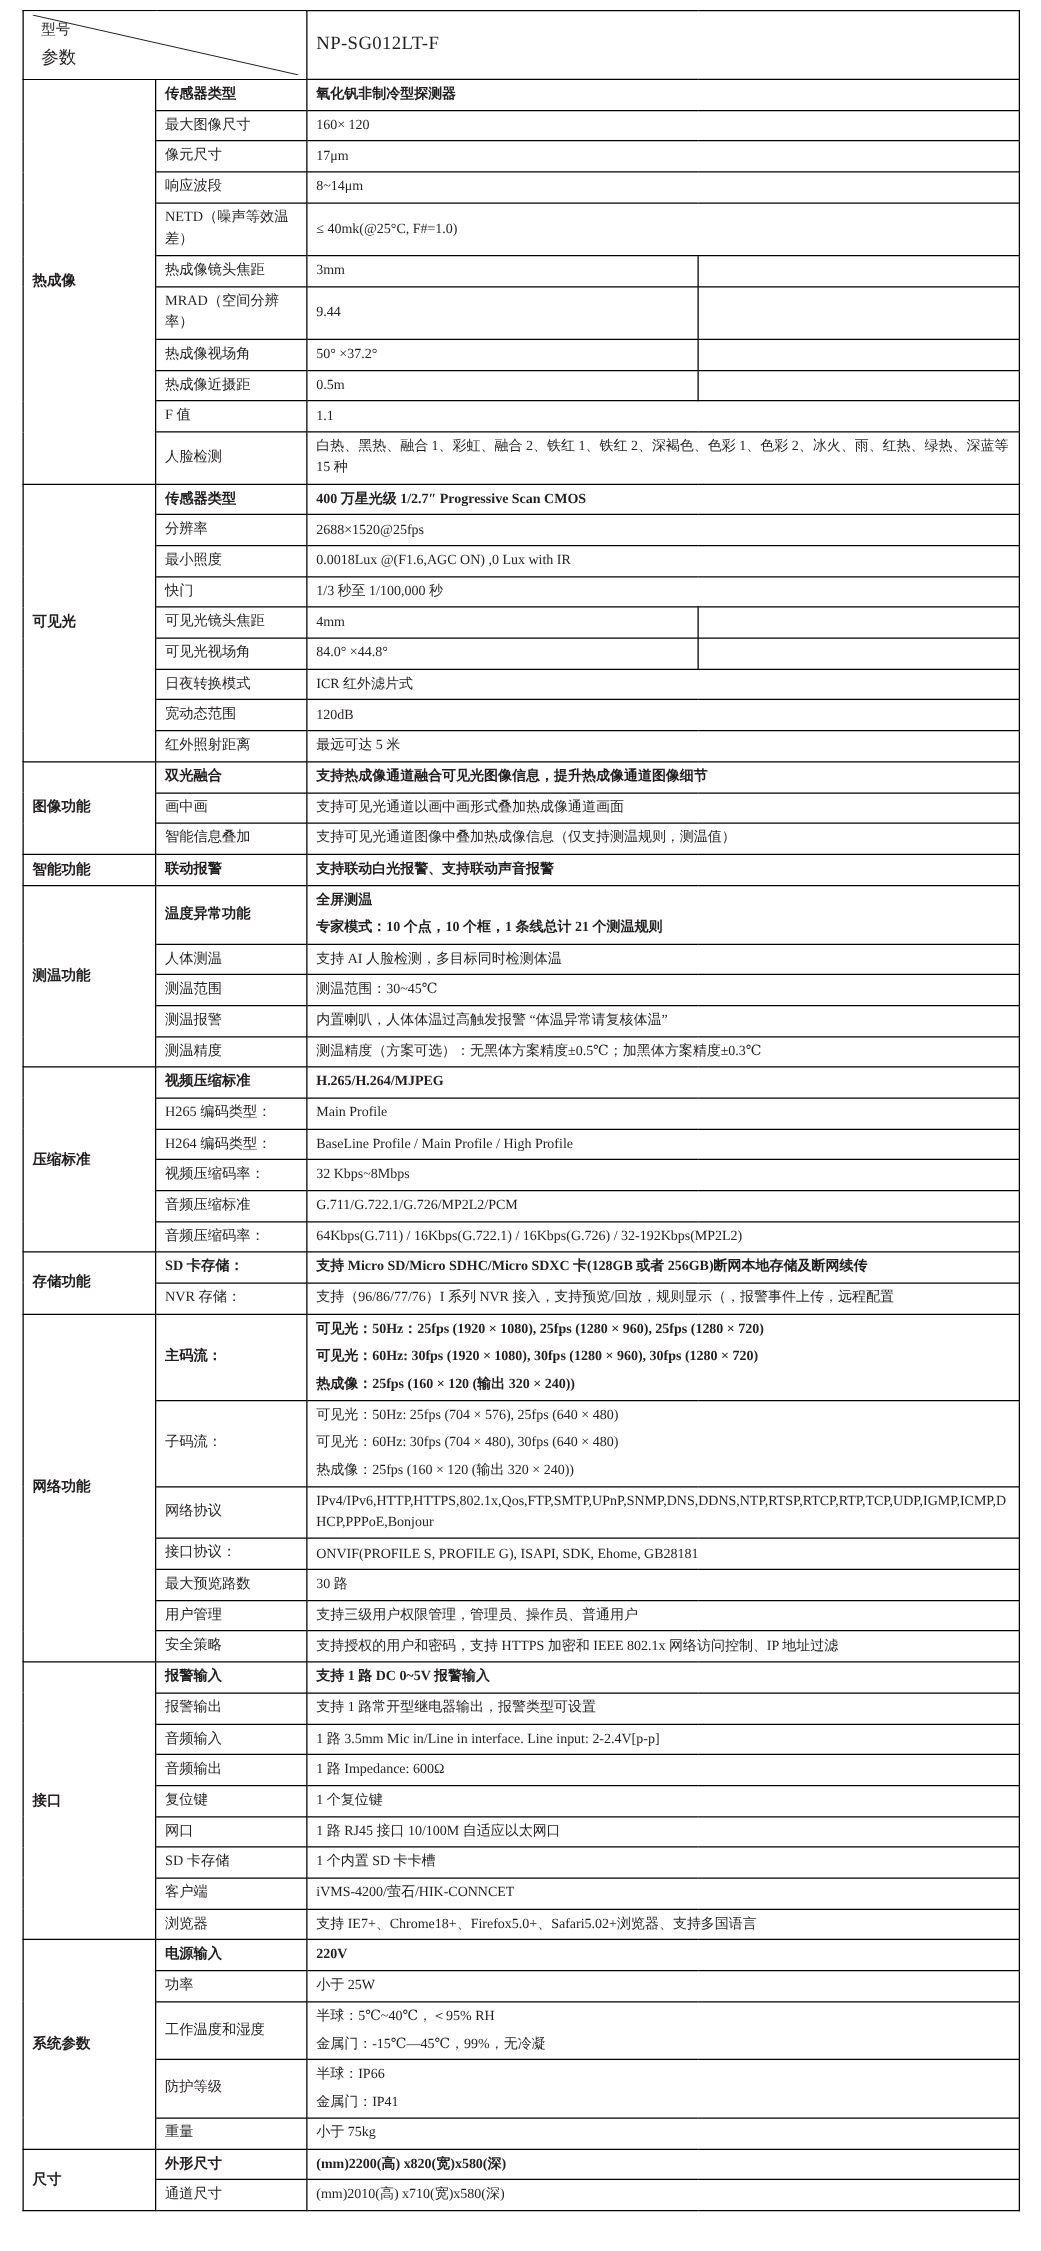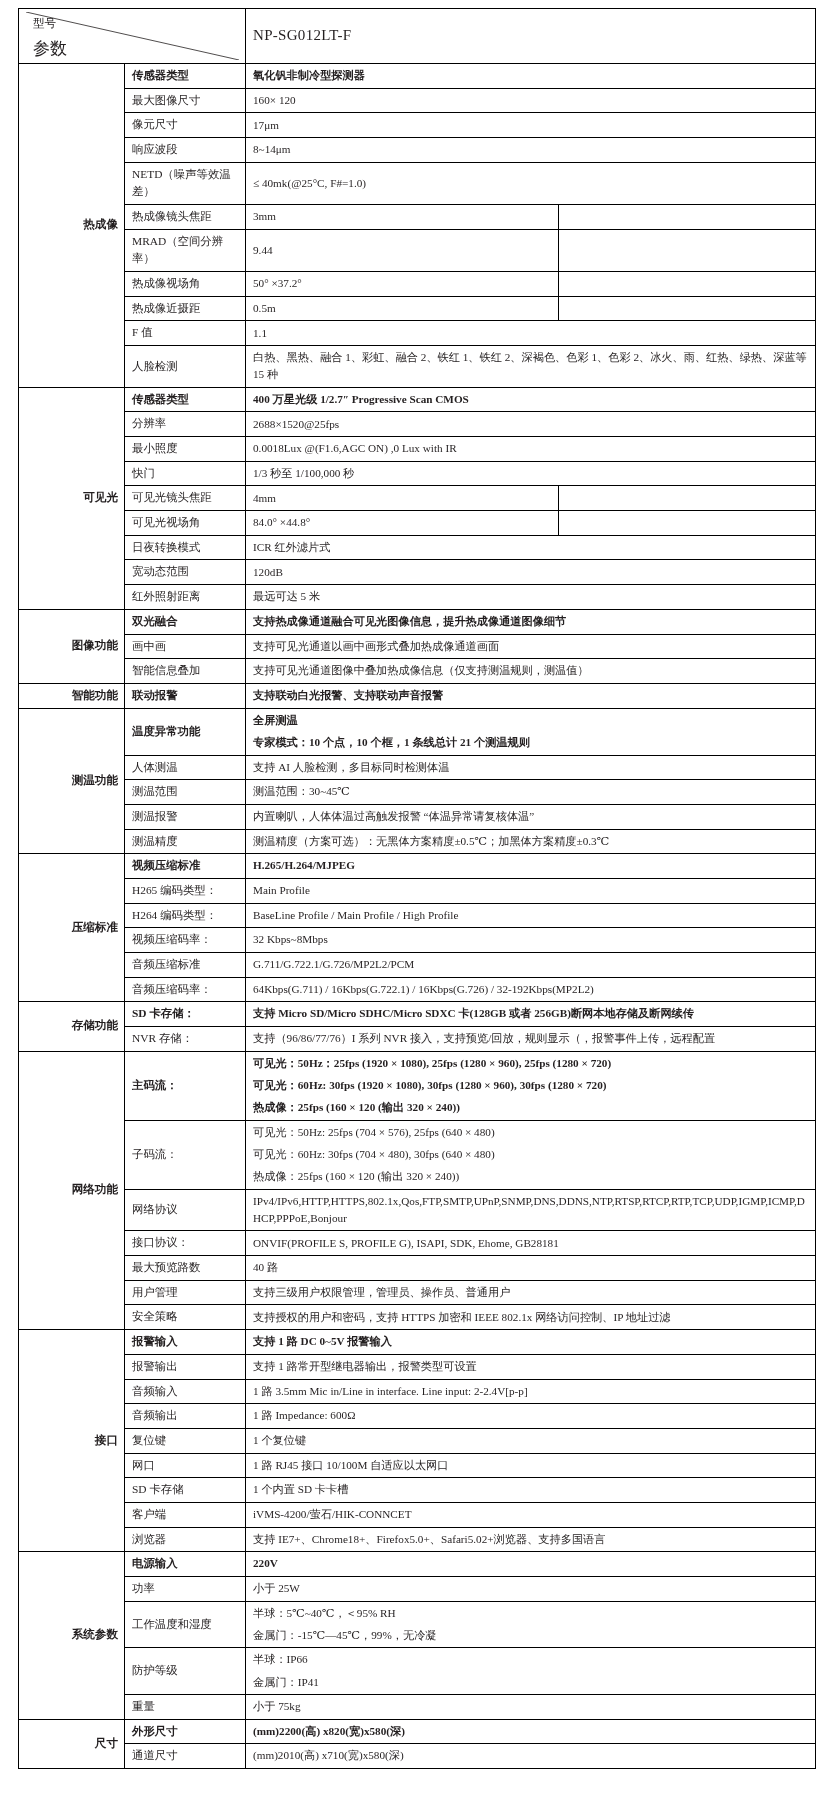--- a/index.html
+++ b/index.html
@@ -32,21 +32,21 @@
   }
   
   col.c-group{width:106px;}
   col.c-item{width:121px;}
   col.c-val{width:313px;}
   col.c-ext{width:257px;}
 
   
   td.group{
     background:#c9c9c9;
-    text-align:right;
+    text-align:left;
     font-size:11.6px;
     padding:3px 2px;
   }
   
   td.item{
     background:#e0e0e0;
     font-size:11.4px;
   }
   
   td.val{
@@ -67,21 +67,21 @@
     font-size:15px;
     letter-spacing:.3px;
     padding-left:9px;
   }
   .diagbox{position:relative;width:100%;height:100%;min-height:48px;}
   .diagbox svg{position:absolute;inset:0;width:100%;height:100%;}
   .diagbox .tl{
     position:absolute;left:7px;top:3px;font-size:11.6px;
   }
   .diagbox .bl{
-    position:absolute;left:7px;top:24px;font-size:17px;
+    position:absolute;left:7px;top:24px;font-size:14px;
   }
   
   tr.sep-top > td{border-top:1.6px solid #000;font-weight:bold;}
 </style>
 </head>
 <body>
 
 <div id="sheet">
   <table class="spec">
     <colgroup>
@@ -364,21 +364,21 @@
         </tr>
         <tr>
           <td class="item">接口协议：</td>
           <td class="val" colspan="2">
             <span class="ln">ONVIF(PROFILE S, PROFILE G), ISAPI, SDK, Ehome, GB28181</span>
           </td>
         </tr>
         <tr>
           <td class="item">最大预览路数</td>
           <td class="val" colspan="2">
-            <span class="ln">40 路</span>
+            <span class="ln">30 路</span>
           </td>
         </tr>
         <tr>
           <td class="item">用户管理</td>
           <td class="val" colspan="2">
             <span class="ln">支持三级用户权限管理，管理员、操作员、普通用户</span>
           </td>
         </tr>
         <tr>
           <td class="item">安全策略</td>

